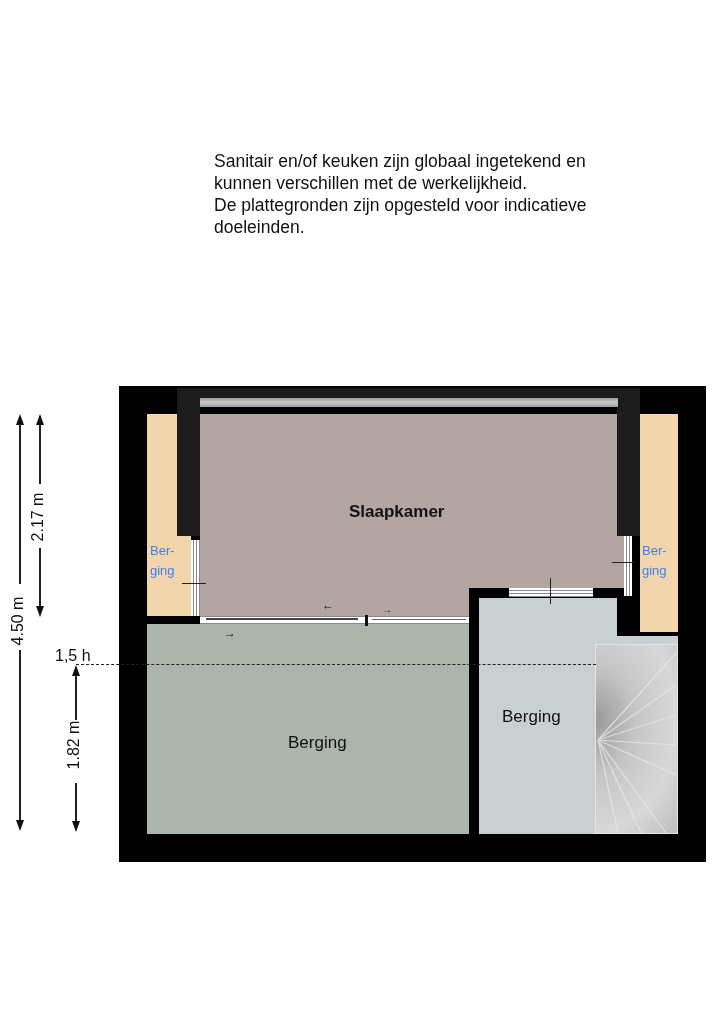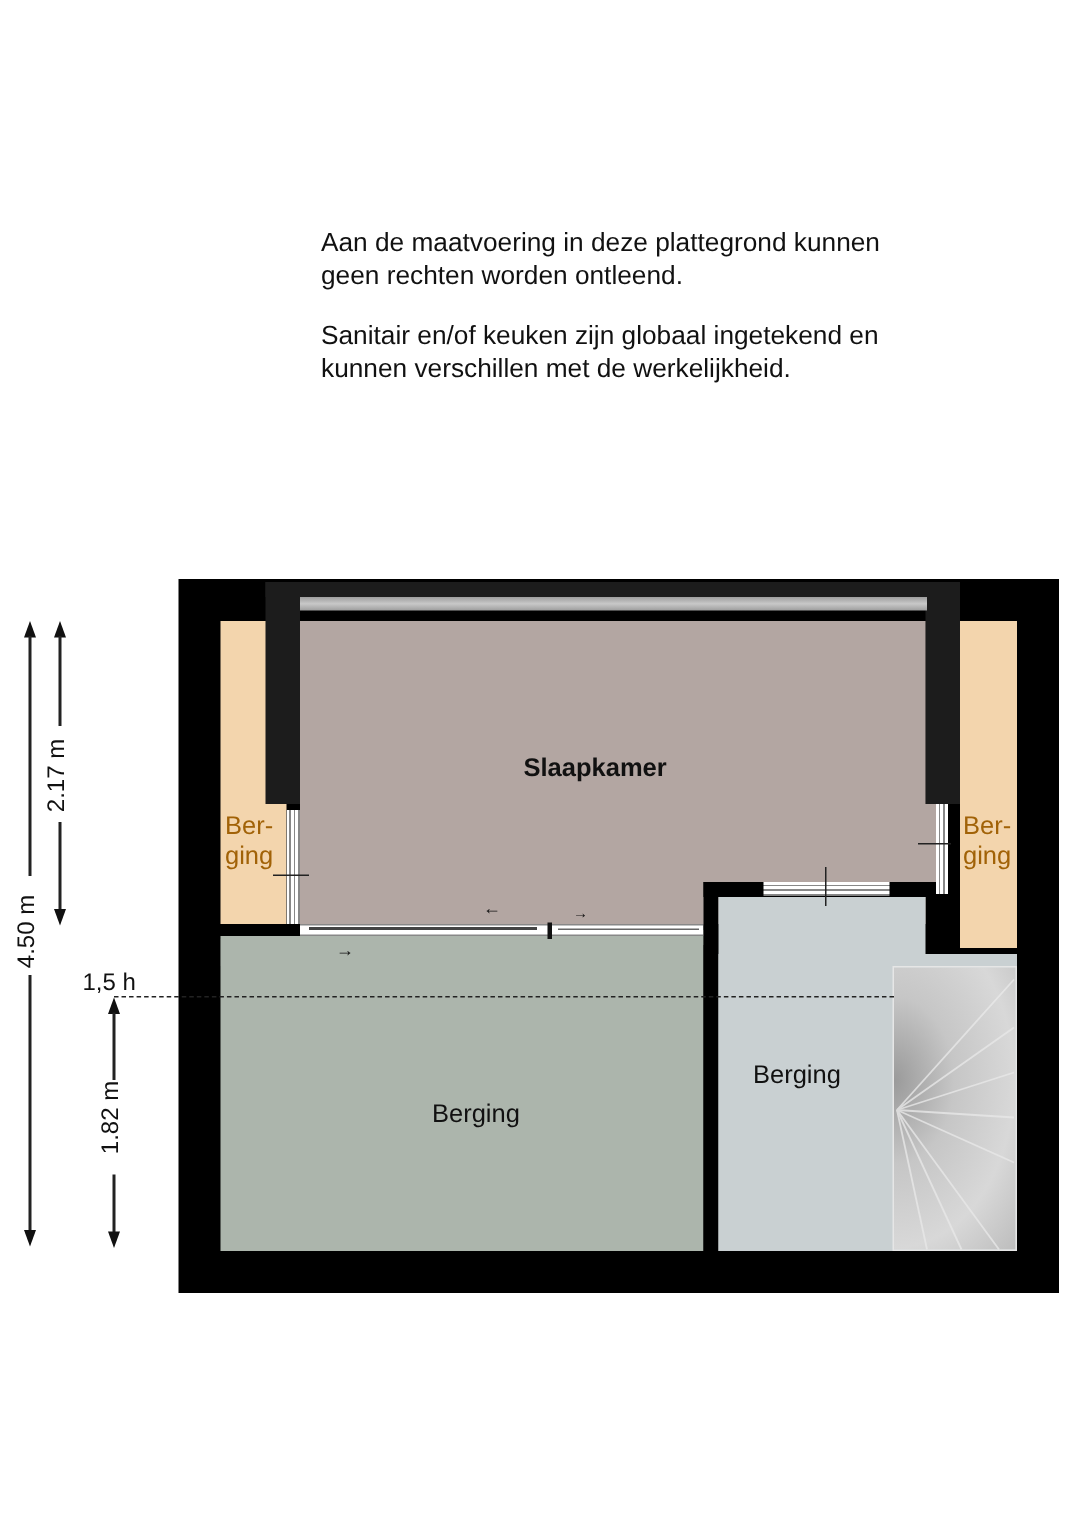--- a/index.html
+++ b/index.html
@@ -5,35 +5,35 @@
   html, body { margin: 0; padding: 0; background: #ffffff; }
   body { width: 720px; height: 1017px; position: relative; overflow: hidden;
          font-family: "Liberation Sans", sans-serif; color: #111; }
   .abs { position: absolute; }
   .disclaimer { left: 214px; top: 150px; font-size: 17.5px; line-height: 22px; }
   .disclaimer p { margin: 0; white-space: pre-line; }
   .disclaimer p + p { margin-top: 18px; }
   .disclaimer p.nogap { margin-top: 0; }
 
   .room-label { font-size: 17px; color: #111; white-space: nowrap; }
-  .small-label { font-size: 17px; line-height: 20px; color: #a16207; }
+  .small-label { font-size: 13px; line-height: 20px; color: #3b82f6; }
 
   .dim-text { font-size: 16px; color: #111; white-space: nowrap; transform-origin: center; }
   .vline { width: 1.5px; background: #222; }
   .arrow-up { width: 0; height: 0; border-left: 4px solid transparent; border-right: 4px solid transparent; border-bottom: 11px solid #111; }
   .arrow-down { width: 0; height: 0; border-left: 4px solid transparent; border-right: 4px solid transparent; border-top: 11px solid #111; }
 </style>
 </head>
 <body>
 
 <div class="abs disclaimer">
-  <p>Aan de maatvoering in deze  plattegrond kunnen
-geen rechten worden ontleend.</p>
   <p>Sanitair en/of keuken zijn globaal ingetekend en
 kunnen verschillen met de werkelijkheid.</p>
+  <p class="nogap">De plattegronden zijn opgesteld voor indicatieve
+doeleinden.</p>
 </div>
 
 <div class="abs" style="left:0;top:0;width:720px;height:1017px;">
 
   <div class="abs" style="left:119px;top:386px;width:587px;height:476px;background:#000;"></div>
 
   <div class="abs" style="left:147px;top:414px;width:44px;height:202px;background:#f3d5ad;"></div>
 
   <div class="abs" style="left:640px;top:414px;width:38px;height:218px;background:#f3d5ad;"></div>
 

